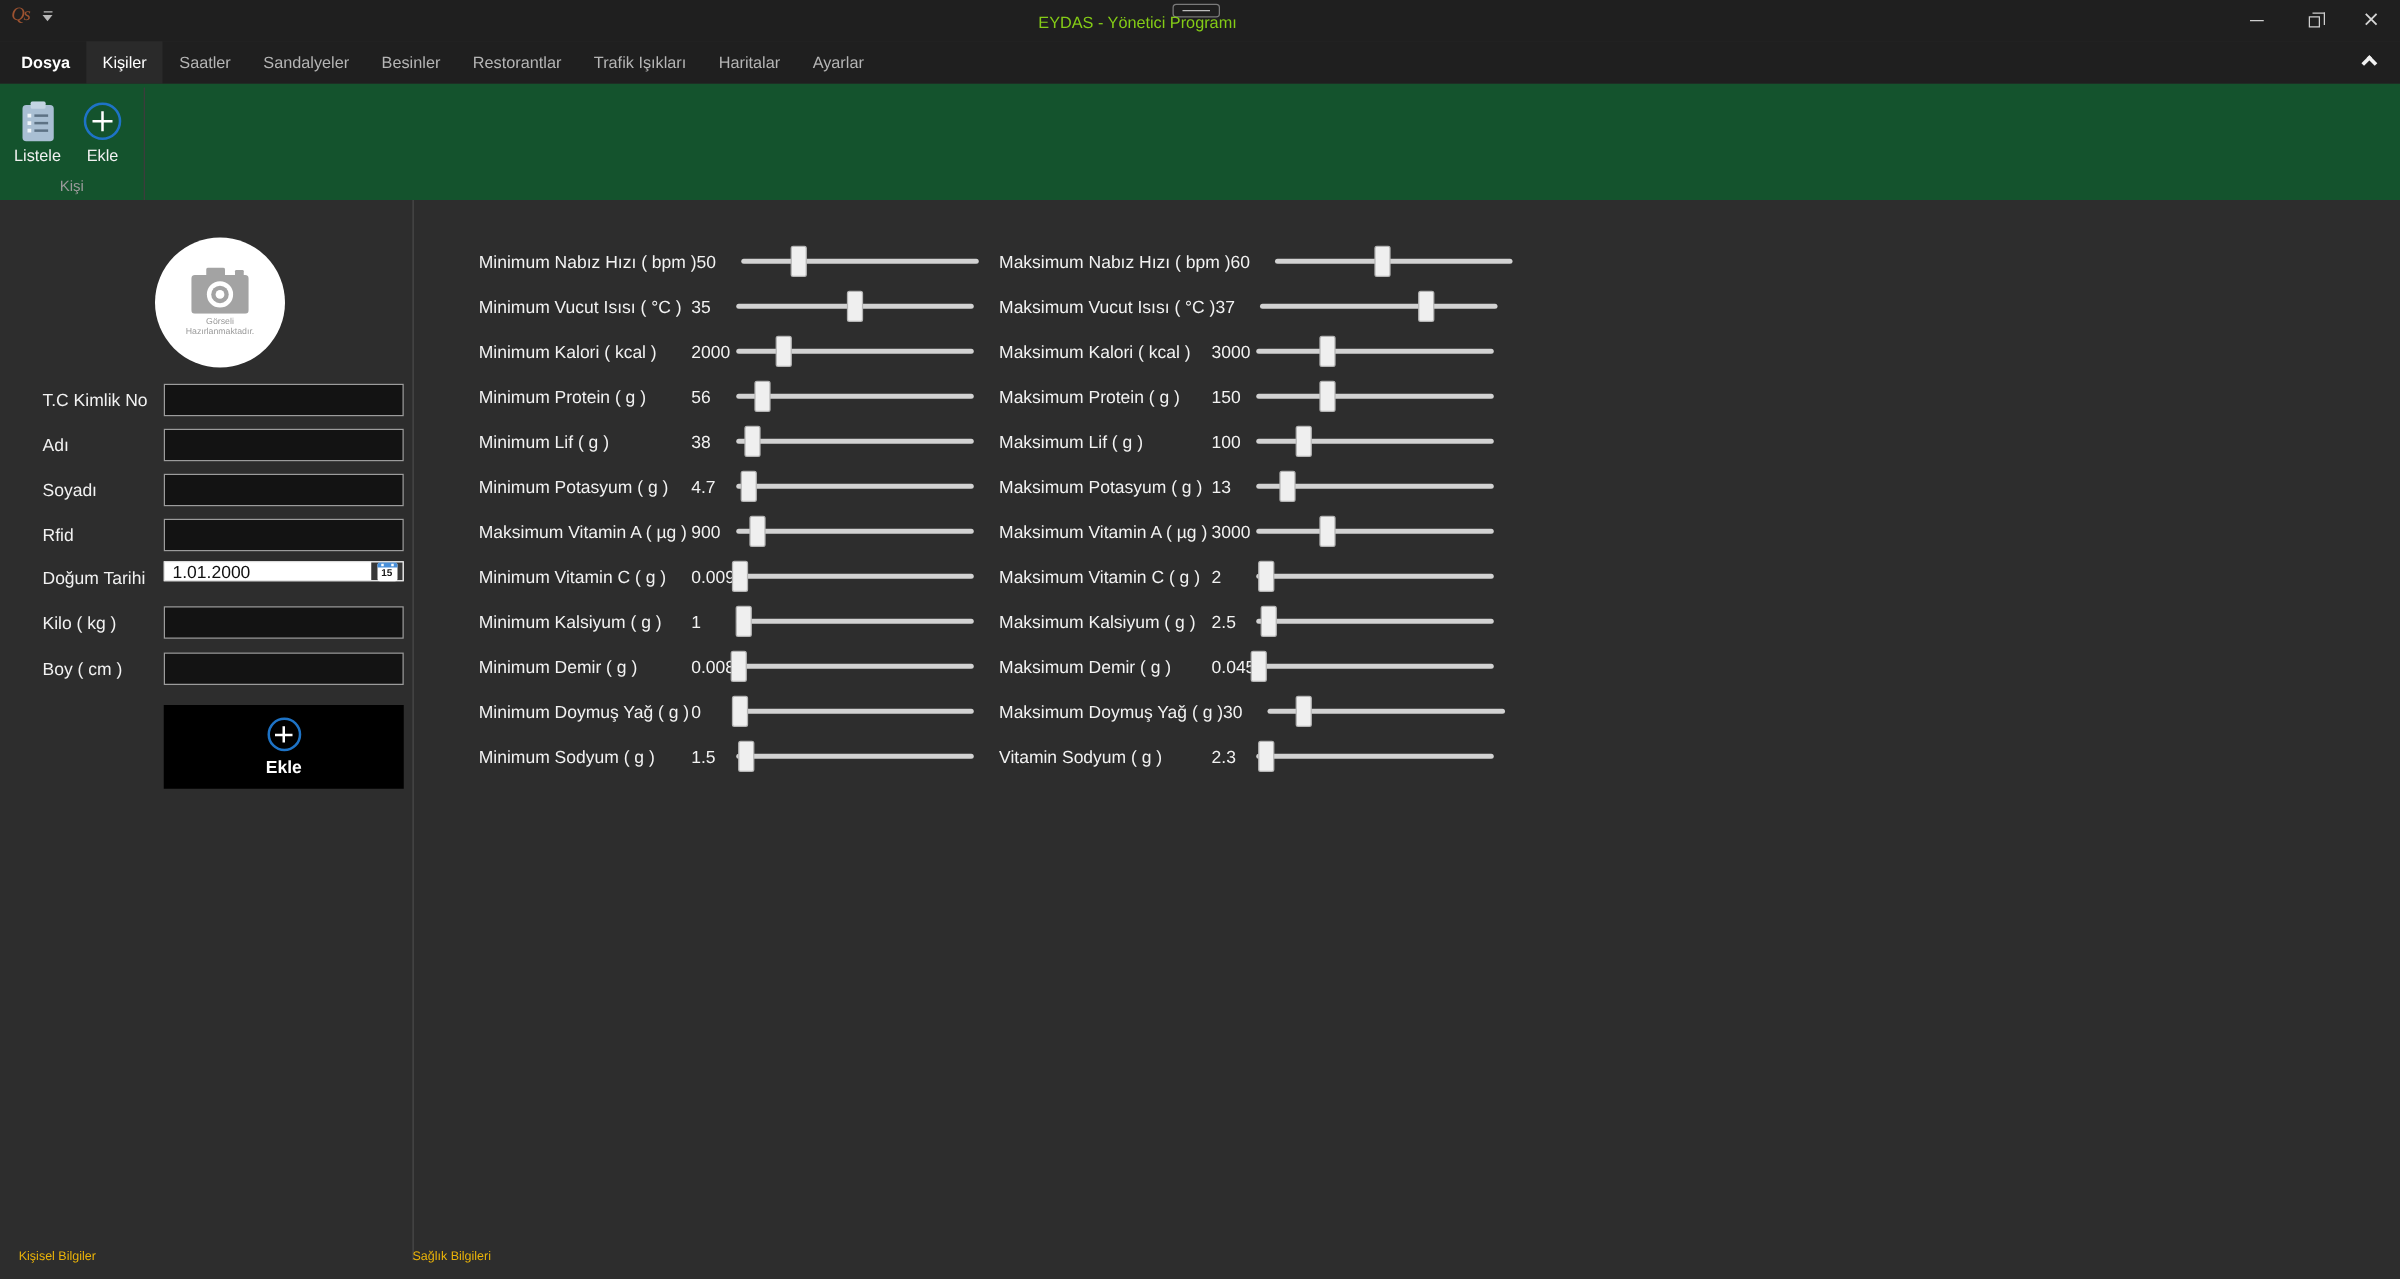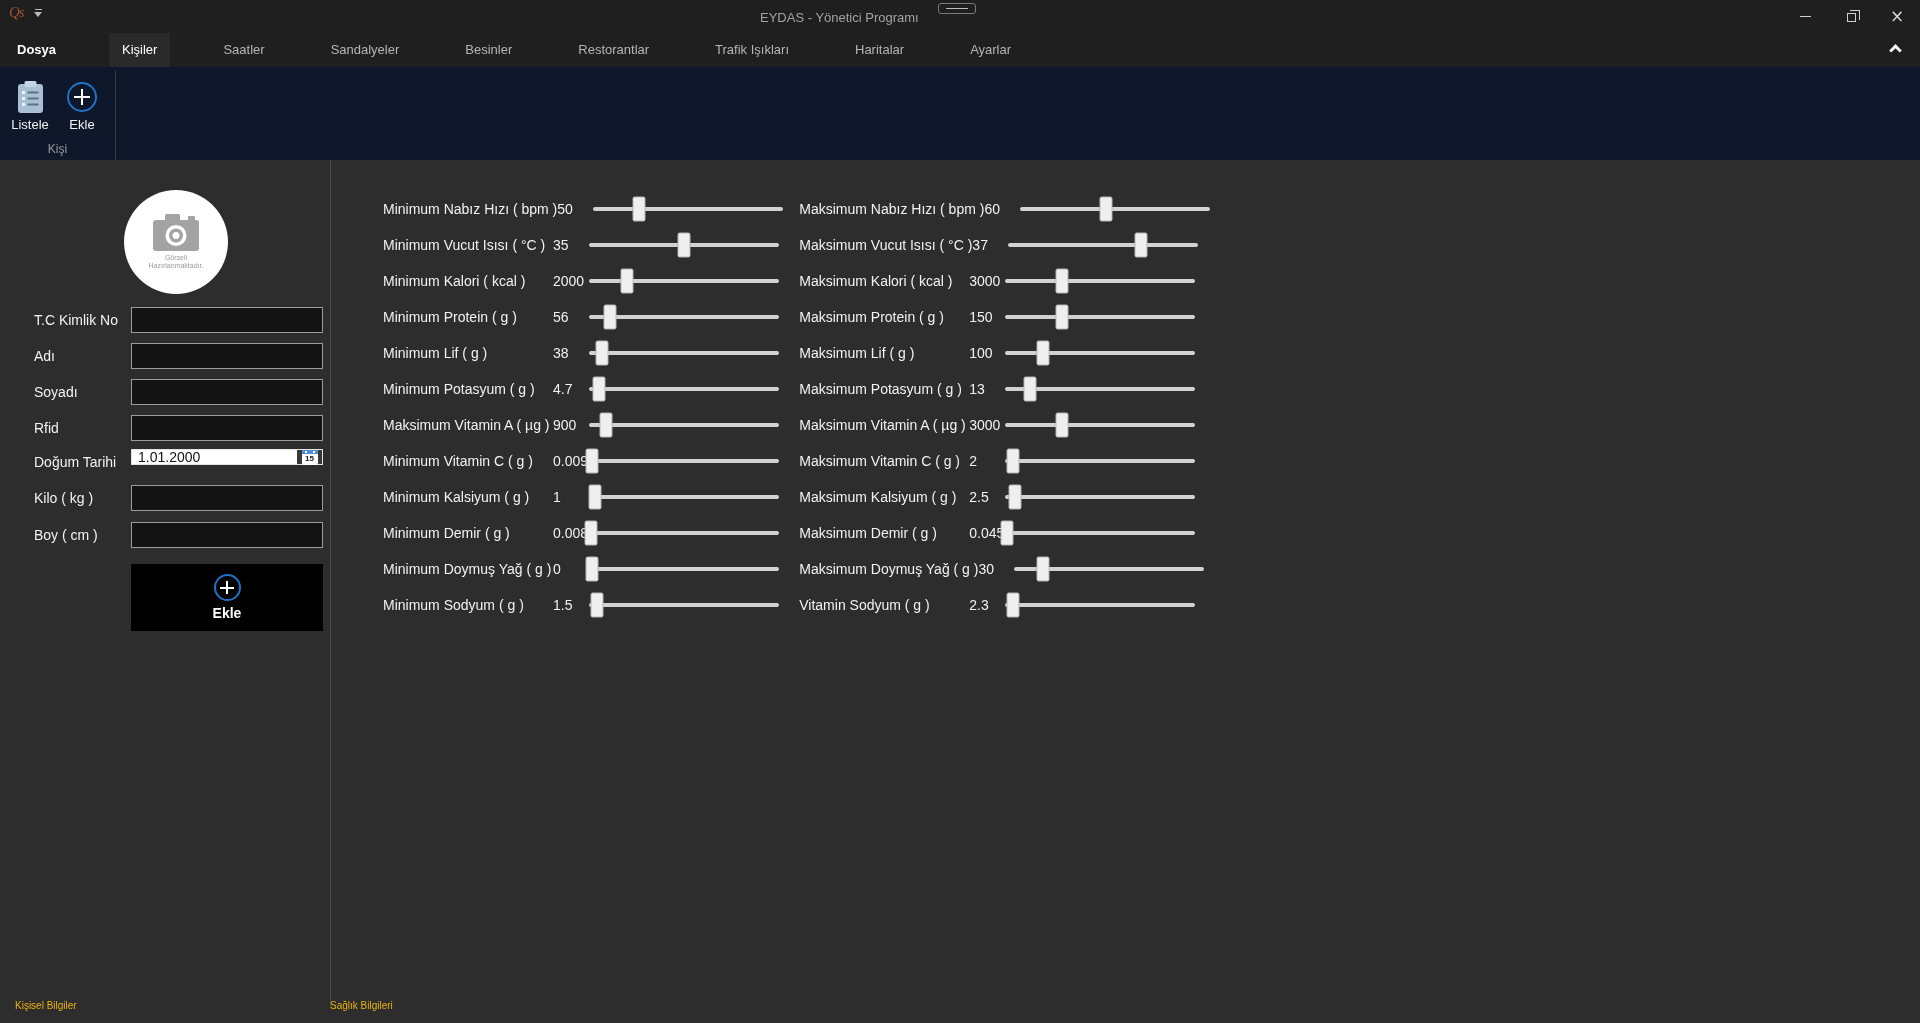--- a/index.html
+++ b/index.html
@@ -15,40 +15,40 @@
   .app-logo { position:absolute; left:9px; top:4px; font-family:"Liberation Serif", serif;
     font-style:italic; font-size:15px; color:#9c5230; letter-spacing:-1px; }
   .qat-arrow { position:absolute; left:34px; top:9px; width:10px; height:10px; }
   .qat-arrow .bar { position:absolute; top:0; left:1px; width:7px; height:1px; background:#b9b9b9; }
   .qat-arrow .tri { position:absolute; top:3px; left:0; width:0; height:0;
     border-left:4.5px solid transparent; border-right:4.5px solid transparent; border-top:5px solid #b9b9b9; }
   .title-grip { position:absolute; left:938px; top:3px; width:38px; height:11px;
     border:1px solid #7a7a7a; border-radius:3px; }
   .title-grip .line { position:absolute; left:7px; right:7px; top:4px; height:1px; background:#bdbdbd; }
   .window-title { position:absolute; left:760px; width:300px; top:0; height:33px;
-    line-height:36px; text-align:left; font-size:13px; color:#a3a3a3; white-space:nowrap; }
+    line-height:36px; text-align:center; font-size:13px; color:#84cc16; white-space:nowrap; }
   .win-controls { position:absolute; right:0; top:0; height:33px; display:flex; }
   .win-btn { width:46px; height:33px; display:flex; align-items:center; justify-content:center; color:#cfcfcf; }
   .ic-min { width:11px; height:1px; background:#cfcfcf; }
   .ic-restore { width:9px; height:9px; border:1px solid #cfcfcf; position:relative; background:#1f1f1f; margin-top:2px;}
   .ic-restore:before { content:""; position:absolute; left:2px; top:-4px; width:9px; height:9px;
     border:1px solid #cfcfcf; border-bottom:none; border-left:none; }
   .ic-close { font-size:17px; line-height:17px; color:#d6d6d6; font-family:"DejaVu Sans", sans-serif; }
 
   
-  .tabstrip { position:absolute; top:33px; left:0; right:0; height:34px; background:#1f1f1f; display:flex; padding-left:4px;gap:40px; }
+  .tabstrip { position:absolute; top:33px; left:0; right:0; height:34px; background:#1f1f1f; display:flex; padding-left:4px; }
   .tab { height:34px; line-height:34px; padding:0 13px; font-size:13px; color:#b5b5b5; white-space:nowrap; }
   .tab.selected { background:#2a2a2a; color:#ffffff; }
   .tab.bold { font-weight:bold; color:#ffffff; }
   .ribbon-collapse { position:absolute; right:10px; bottom:9px; width:12px; height:12px; }
   .ribbon-collapse .chev { position:absolute; left:1px; top:4px; width:9px; height:9px;
     border-top:3px solid #f2f2f2; border-right:3px solid #f2f2f2; transform:rotate(-45deg); }
 
   
-  .ribbon { position:absolute; top:67px; left:0; right:0; height:93px; background:#0f172a; }
+  .ribbon { position:absolute; top:67px; left:0; right:0; height:93px; background:#14532d; }
   .ribbon-buttons { position:absolute; left:4px; top:0; display:flex; }
   .rbtn { width:52px; height:78px; display:flex; flex-direction:column; align-items:center; padding-top:13px; }
   .rbtn .ricon { height:34px; display:flex; align-items:center; justify-content:center; }
   .rbtn .rlabel { font-size:13px; color:#f2f2f2; margin-top:3px; }
   .group-sep { position:absolute; left:115px; top:3px; height:150px; width:1px; background:#3c3c3c; }
   .group-label { position:absolute; left:0; width:115px; bottom:4px; text-align:center; font-size:12px; color:#9a9a9a; }
 
   
   .main { position:absolute; top:160px; left:0; right:0; bottom:0; background:#2d2d2d; }
   .vdivider { position:absolute; left:330px; top:0; height:848px; width:1px; background:#4a4a4a; }

